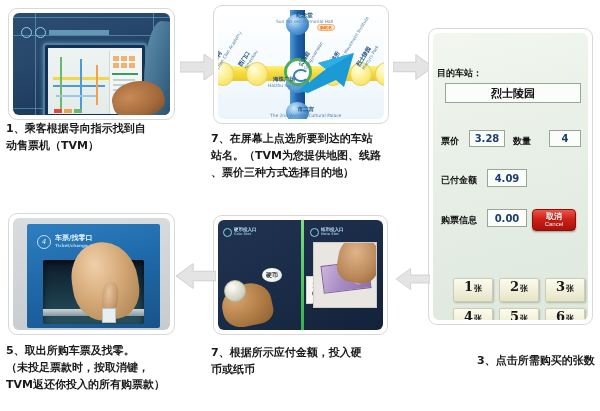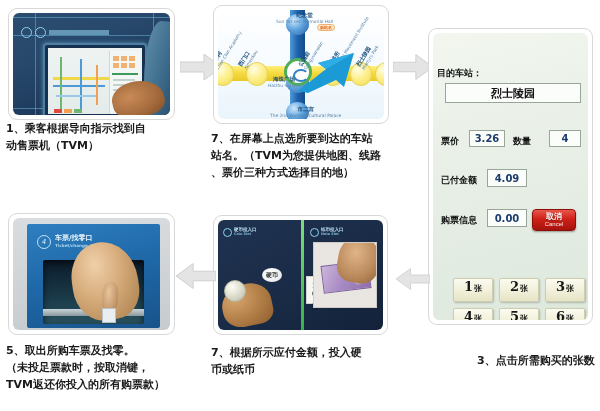--- a/index.html
+++ b/index.html
@@ -449,21 +449,21 @@
 
 
         <div class="p3lbl" style="left:4px;top:34px;text-align:center;">目的车站：</div>
 
         <div class="p3field station" style="left:12px;top:50px;width:136px;height:20px;">
           <span>烈士陵园</span>
         </div>
 
         <div class="p3lbl" style="left:8px;top:102px;">票价</div>
         <div class="p3field" style="left:36px;top:97px;width:36px;height:17px;">
-          <span>3.26</span>
+          <span>3.28</span>
         </div>
 
         <div class="p3lbl" style="left:80px;top:102px;">数量</div>
         <div class="p3field" style="left:116px;top:97px;width:32px;height:17px;">
           <span>4</span>
         </div>
 
         <div class="p3lbl" style="left:8px;top:141px;">已付金额</div>
         <div class="p3field" style="left:54px;top:136px;width:40px;height:18px;">
           <span>4.09</span>

